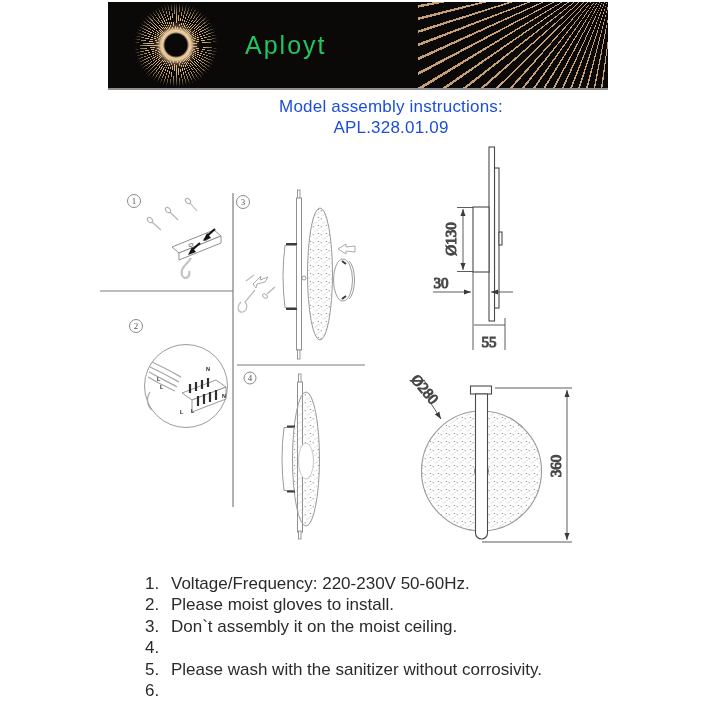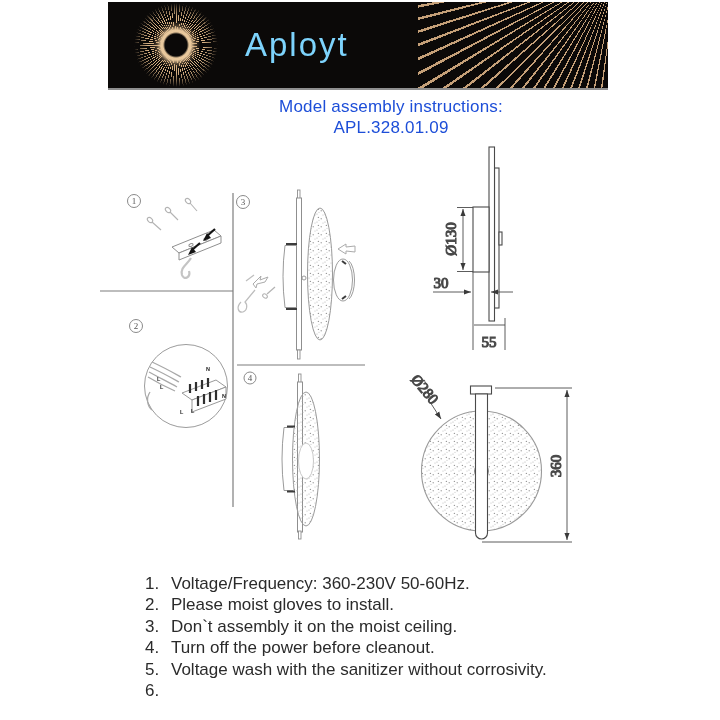--- a/index.html
+++ b/index.html
@@ -9,21 +9,21 @@
   
   .banner{position:absolute;left:108px;top:2px;width:500px;height:86px;background:#0b0908;
           overflow:hidden;border-bottom:2px solid #8f8f8f;}
   .burst-wrap{position:absolute;left:26px;top:1px;width:84px;height:84px;}
   .burst{position:absolute;inset:0;border-radius:50%;
          background:repeating-conic-gradient(from 0deg,rgba(226,186,138,.95) 0deg 1.3deg,rgba(0,0,0,0) 1.3deg 4.7deg);
          -webkit-mask:radial-gradient(circle,transparent 0 14px,#000 17px 28px,rgba(0,0,0,.55) 36px,transparent 42px);
          mask:radial-gradient(circle,transparent 0 14px,#000 17px 28px,rgba(0,0,0,.55) 36px,transparent 42px);}
   .burst-ring{position:absolute;inset:0;border-radius:50%;
          background:radial-gradient(circle,rgba(0,0,0,0) 0 11px,rgba(244,210,164,.95) 13px 15px,rgba(201,164,119,.35) 19px,transparent 24px);}
-  .brand{position:absolute;left:137px;top:24px;font-size:33px;line-height:38px;color:#7dd3fc;
+  .brand{position:absolute;left:137px;top:24px;font-size:25px;line-height:38px;color:#22c55e;
          letter-spacing:2px;font-weight:400;}
   .corner-rays{position:absolute;right:-10px;top:-34px;width:200px;height:160px;
          background:repeating-conic-gradient(from 150deg at 100% 0%,rgba(207,168,126,.95) 0deg .7deg,transparent .7deg 3.4deg);}
 
   
   .title{position:absolute;left:0;top:97px;width:720px;text-align:center;color:#1d4ed8;
          font-size:17px;line-height:20.5px;letter-spacing:.2px;padding-left:31px;}
 
   
   .diagram{position:absolute;left:0;top:0;width:720px;height:720px;}
@@ -213,36 +213,35 @@
       <line x1="482" y1="542" x2="572" y2="542" stroke-width="0.9"></line>
       <line x1="567" y1="465" x2="567" y2="390" stroke-width="0.9" marker-end="url(#arr)"></line>
       <line x1="567" y1="465" x2="567" y2="540" stroke-width="0.9" marker-end="url(#arr)"></line>
       <text class="dim" transform="rotate(-90 556 466)" x="556" y="471" text-anchor="middle">360</text>
     </g>
   </svg>
 
   <div class="instructions">
     <div class="inst-row">
       <span class="inst-num">1.</span>
-      <span class="inst-text">Voltage/Frequency: 360-230V 50-60Hz.</span>
+      <span class="inst-text">Voltage/Frequency: 220-230V 50-60Hz.</span>
     </div>
     <div class="inst-row">
       <span class="inst-num">2.</span>
       <span class="inst-text">Please moist gloves to install.</span>
     </div>
     <div class="inst-row">
       <span class="inst-num">3.</span>
       <span class="inst-text">Don`t assembly it on the moist ceiling.</span>
     </div>
     <div class="inst-row">
       <span class="inst-num">4.</span>
-      <span class="inst-text">Turn off the power before cleanout.</span>
     </div>
     <div class="inst-row">
       <span class="inst-num">5.</span>
-      <span class="inst-text">Voltage wash with the sanitizer without corrosivity.</span>
+      <span class="inst-text">Please wash with the sanitizer without corrosivity.</span>
     </div>
     <div class="inst-row">
       <span class="inst-num">6.</span>
     </div>
   </div>
 
 </div>
 
 </body></html>

